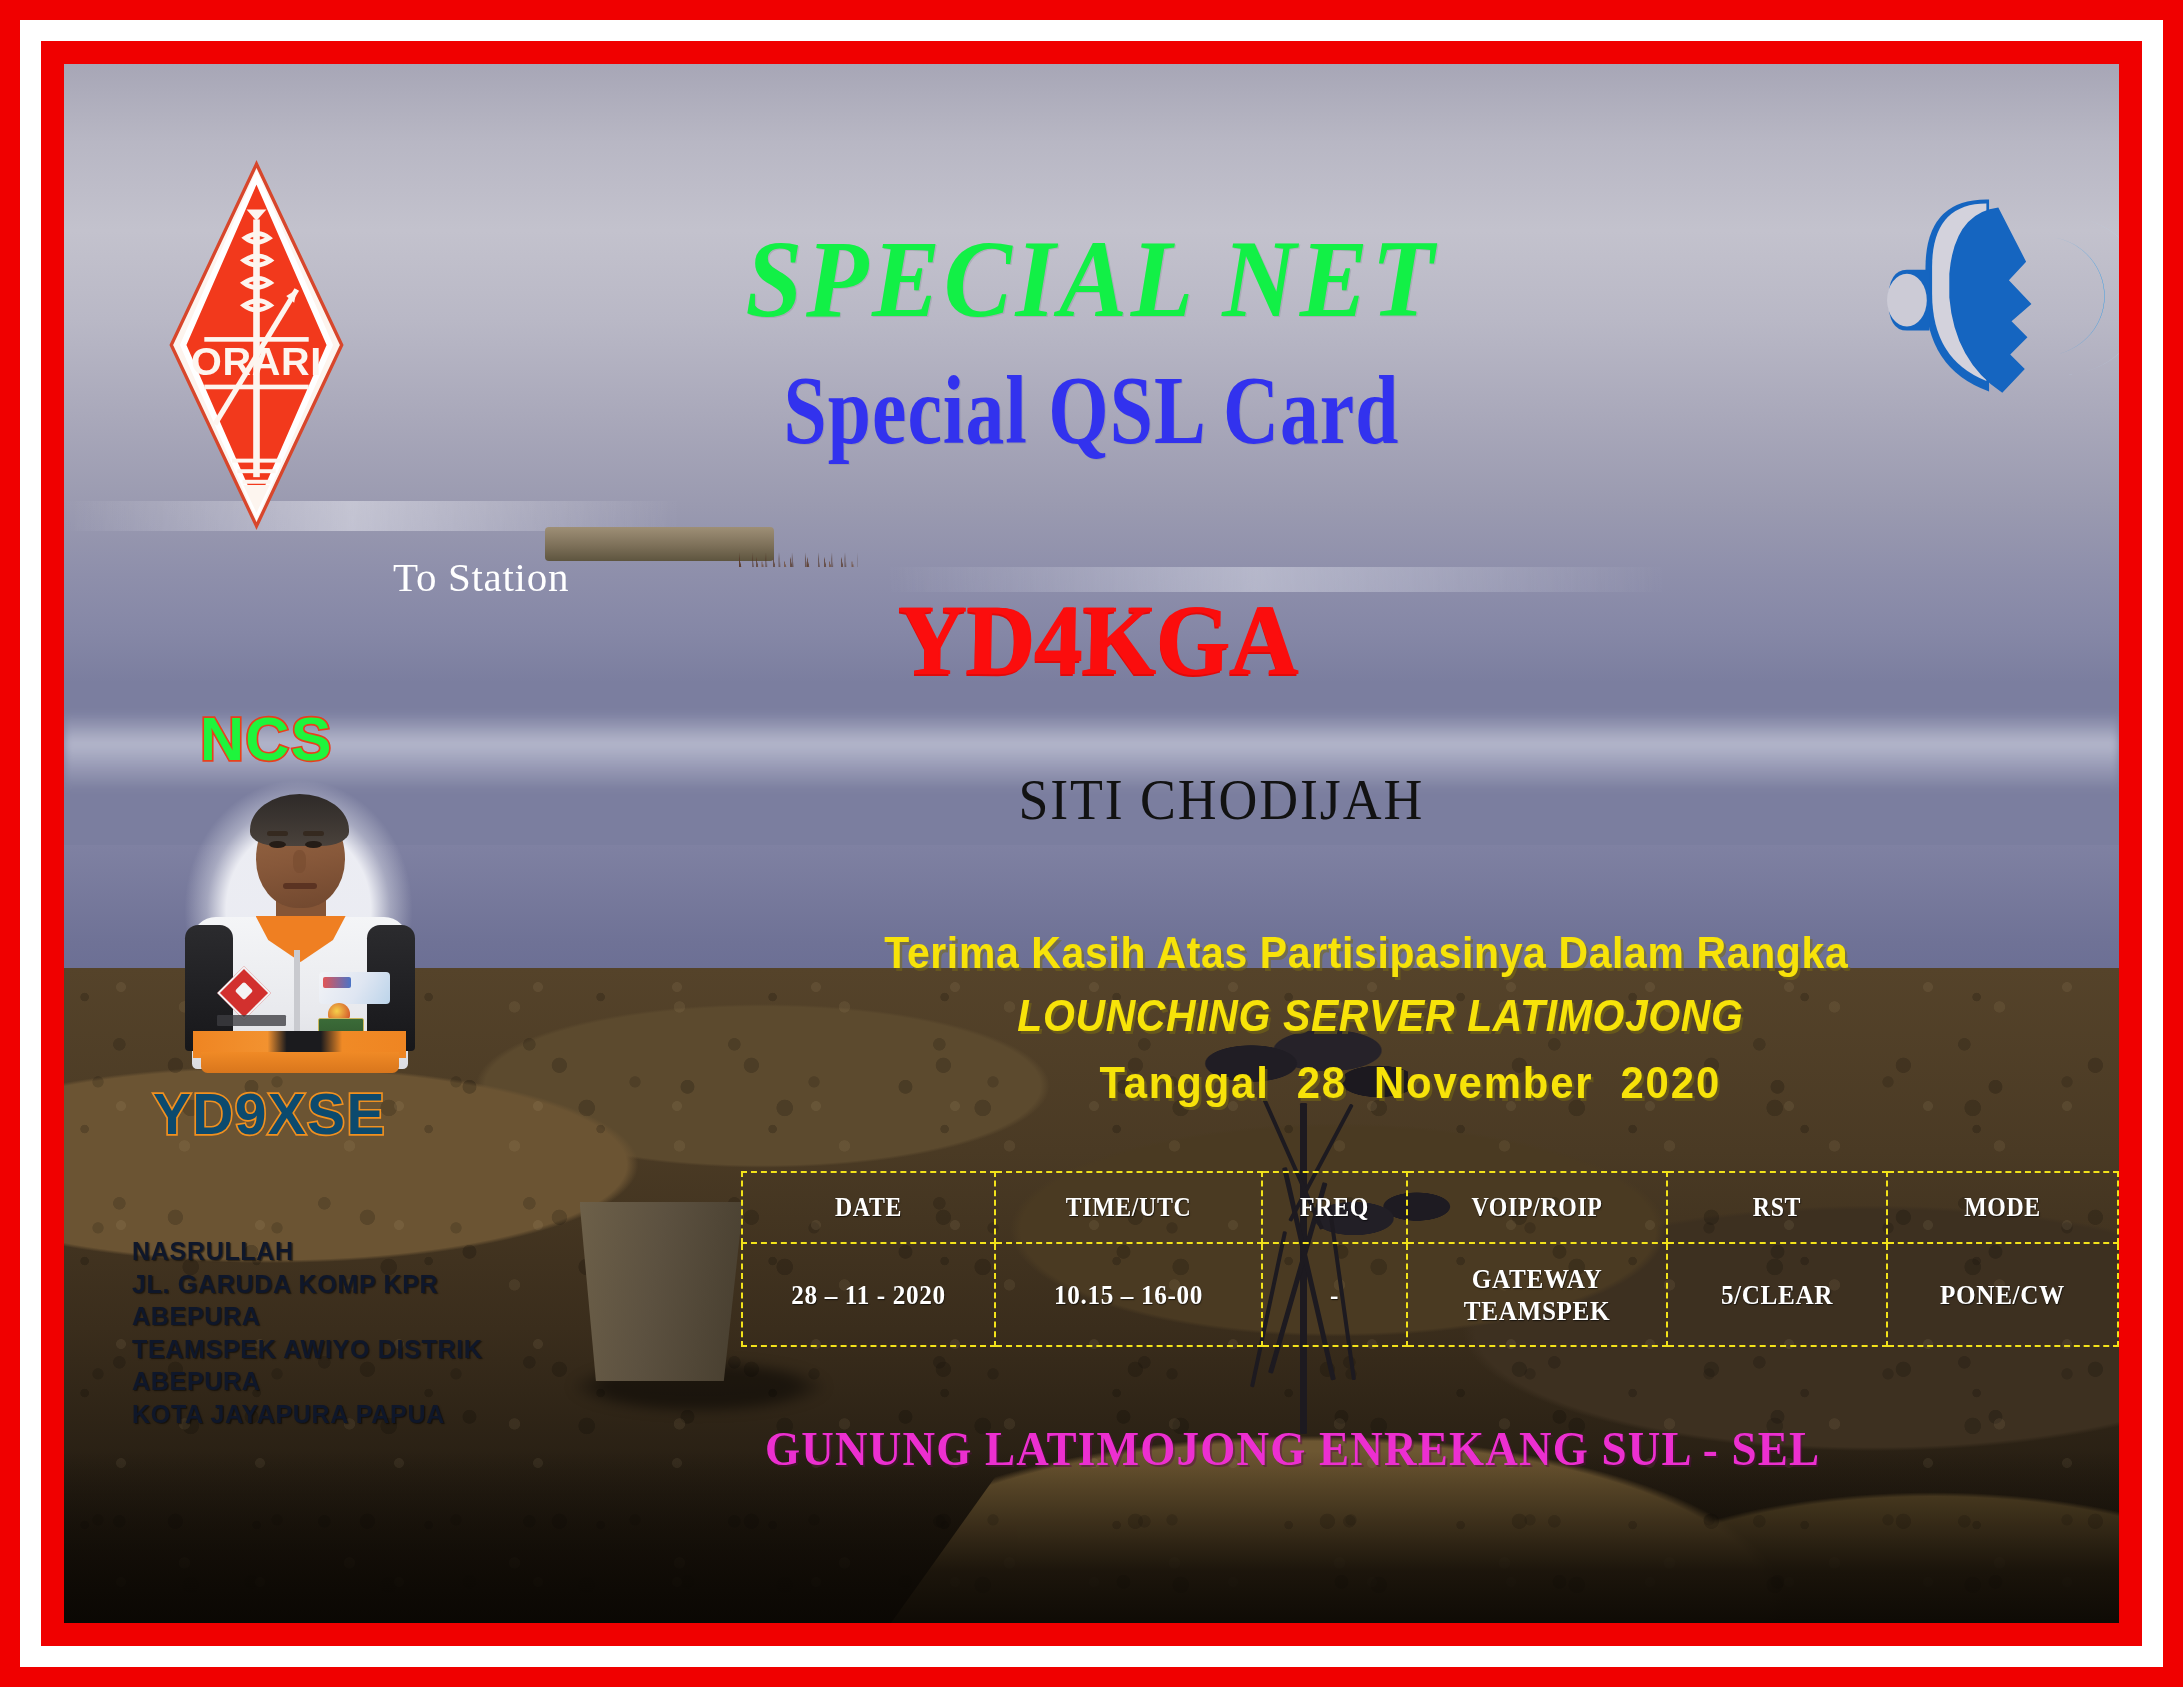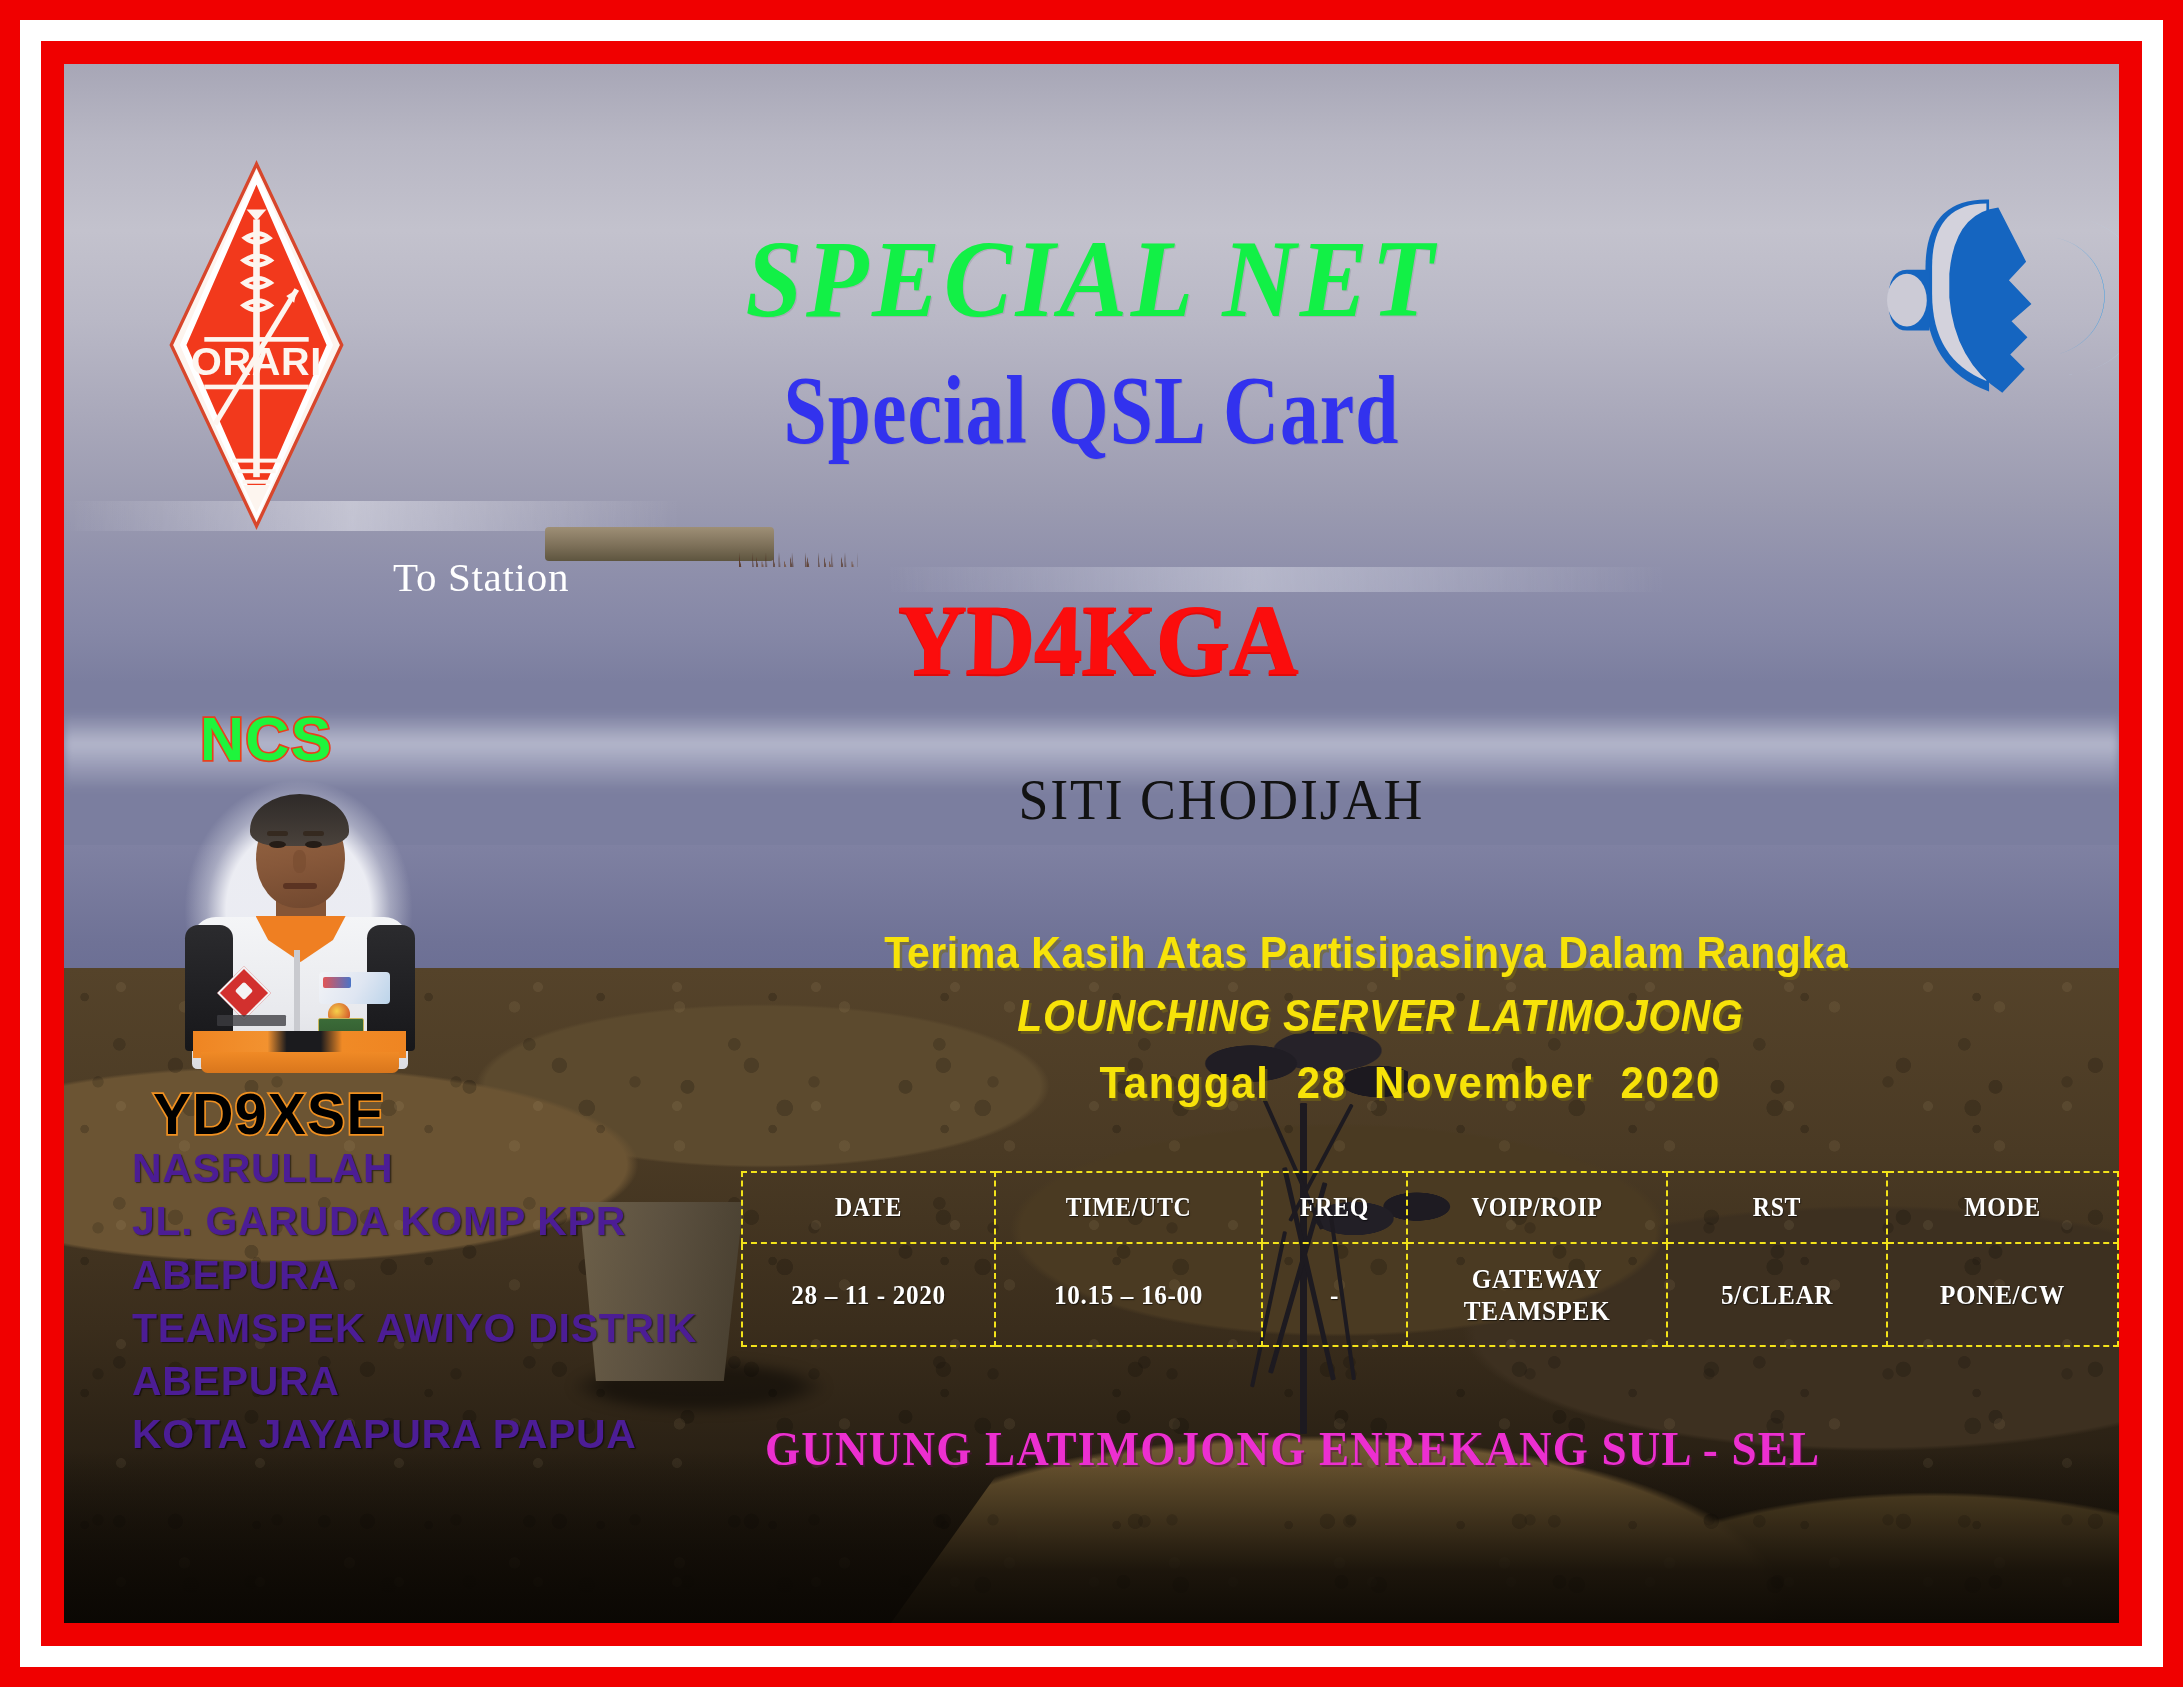--- a/index.html
+++ b/index.html
@@ -309,21 +309,21 @@
     font-weight:700;font-size:61px;
     color:#1ef53c;
     letter-spacing:1.3px;
     -webkit-text-stroke:3.3px #e8401c;
     paint-order:stroke fill;
   }
   #t-yd9xse{
     left:89px;top:1022px;
     font-family:"Liberation Sans",sans-serif;
     font-weight:700;font-size:57px;
-    color:#000000;
+    color:#0c4a6e;
     letter-spacing:1.3px;
     -webkit-text-stroke:3.3px #f09020;
     paint-order:stroke fill;
   }
 
   #t-callsign{
     left:820px;top:526px;
     font-family:"Liberation Serif",serif;
     font-weight:700;font-size:101px;
     color:#fb0d0d;
@@ -376,24 +376,24 @@
     font-family:"Liberation Serif",serif;
     font-weight:700;font-size:49px;
     color:#ec2fd0;
     letter-spacing:1.3px;
     transform:scaleX(.92);
     text-shadow:2px 2px 0 rgba(90,10,70,.45);
   }
 
   
   #addr-block{
-    position:absolute;left:68px;top:1078px;
+    position:absolute;left:68px;top:1171px;
     font-family:"Liberation Sans",sans-serif;
-    font-weight:700;font-size:41px;
-    color:#4c1d95;
+    font-weight:700;font-size:25px;
+    color:#0f172a;
     line-height:1.30;
     letter-spacing:0.7px;
     text-shadow:1.3px 1.3px 1.3px rgba(0,0,0,.55);
   }
   #addr-block div{white-space:pre;}
 
   
   #orari-logo{position:absolute;left:103px;top:96px;width:179px;height:370px;}
   
   #headset-logo{position:absolute;left:1823px;top:109px;width:265px;height:245px;}

